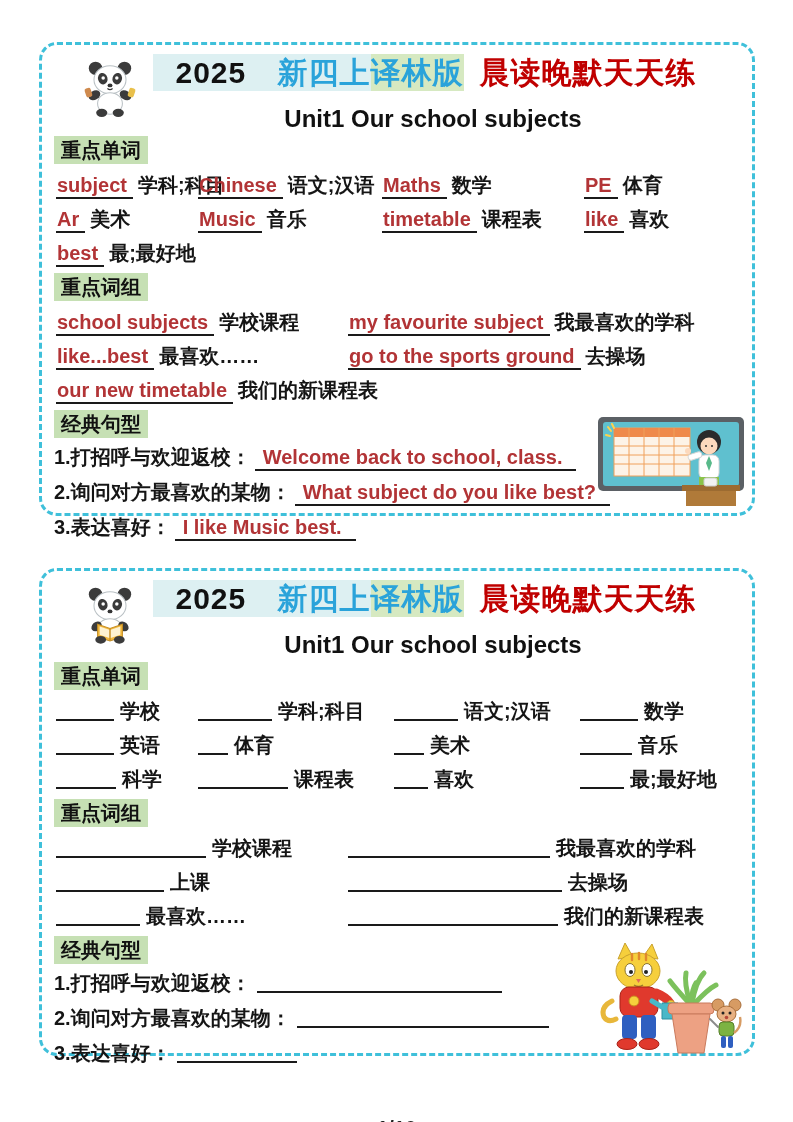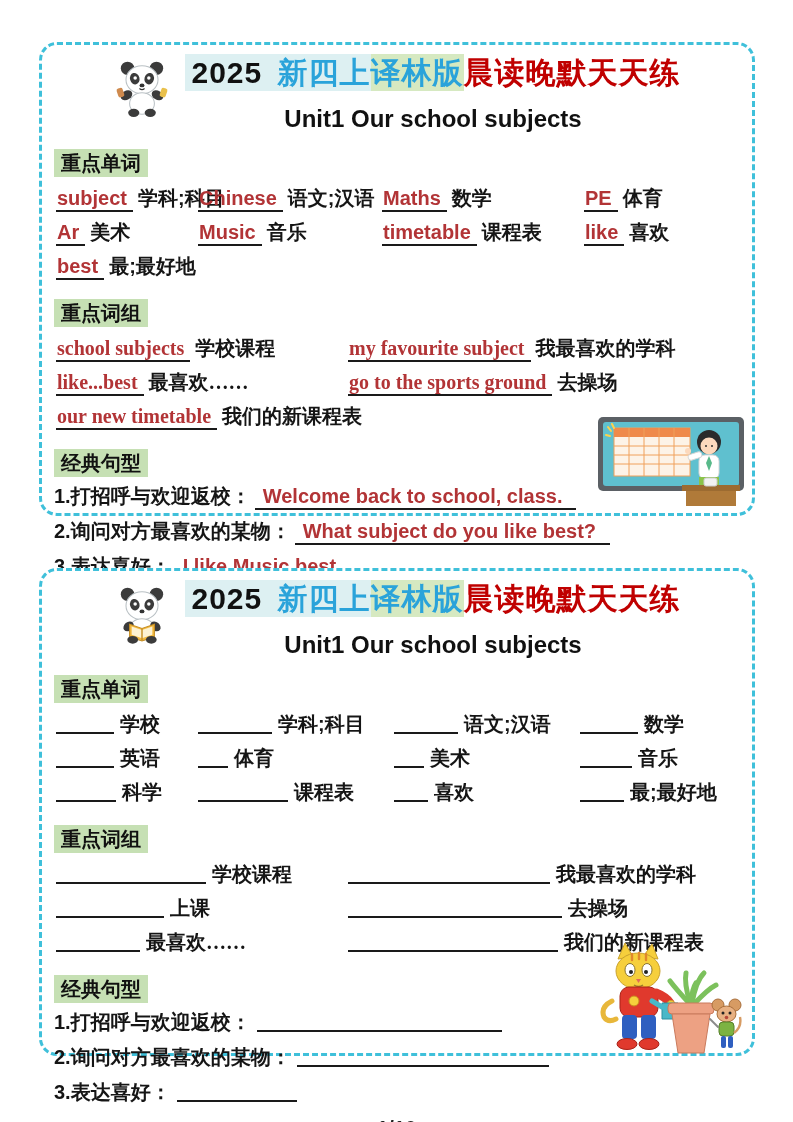--- a/index.html
+++ b/index.html
@@ -25,32 +25,32 @@
   }
   #panel-top{top:42px;height:474px;}
   #panel-bottom{top:568px;height:488px;}
 
   .header-row{display:flex;align-items:flex-start;justify-content:center;gap:12px;padding-top:2px;}
   .mascot{flex:0 0 auto;margin-top:4px;}
   .title-block{text-align:center;}
   .title-line{font-size:30px;font-weight:bold;white-space:nowrap;letter-spacing:1px;}
   .hl-cyan{background:var(--highlight-cyan);}
   .hl-green{background:var(--highlight-green);}
-  .t-black{color:#111;padding:2px 0 2px 6px;}
+  .t-black{color:#111;padding:2px 0 2px 22px;}
   .t-blue{color:var(--title-blue);padding:2px 0;}
-  .t-red{color:var(--title-red);padding:2px 0;}
+  .t-red{color:var(--title-red);padding:2px 16px;}
   .subtitle{font-size:24px;font-weight:bold;color:#111;margin-top:11px;}
 
   .section-label{
     display:inline-block;background:var(--label-green-bg);color:#111;
-    font-weight:bold;font-size:20px;padding:2px 7px;margin:16px 0 2px 0;line-height:24px;
+    font-weight:bold;font-size:20px;padding:2px 7px;margin:3px 0 2px 0;line-height:24px;
   }
   .word-grid{display:grid;grid-template-columns:142px 184px 202px auto;margin:2px 0 0 2px;}
   .word-grid.blank-grid{grid-template-columns:142px 196px 186px auto;}
-  .phrase-grid{display:grid;grid-template-columns:292px auto;margin:2px 0 0 2px;font-family:Liberation Serif, serif;}
+  .phrase-grid{display:grid;grid-template-columns:292px auto;margin:2px 0 0 2px;}
   .cell{font-size:20px;line-height:34px;white-space:nowrap;}
   .en{
     color:var(--word-red);font-weight:bold;white-space:nowrap;
     border-bottom:2px solid var(--underline-black);padding:0 6px 1px 1px;margin-right:5px;
   }
   .zh{color:#151515;font-weight:bold;}
   .blank{
     display:inline-block;border-bottom:2px solid var(--underline-black);
     height:18px;vertical-align:-3px;margin-right:6px;
   }

